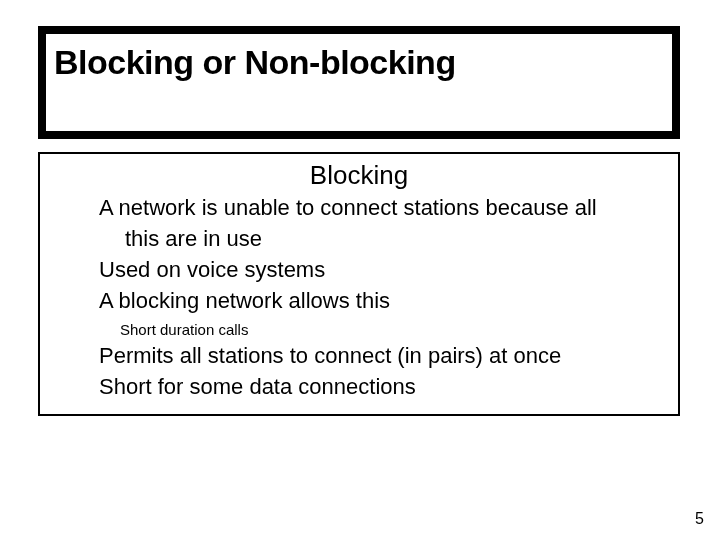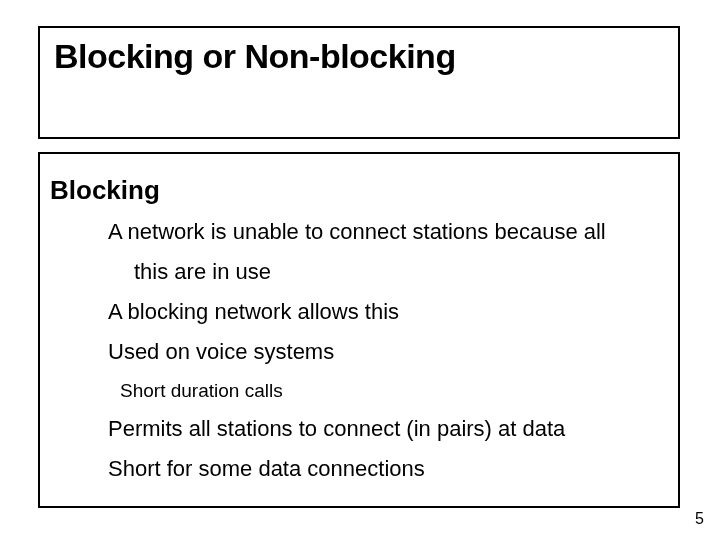--- a/index.html
+++ b/index.html
@@ -18,55 +18,56 @@
     top: 0;
     width: 720px;
     height: 540px;
   }
   .title-box {
     position: absolute;
     left: 38px;
     top: 26px;
     width: 642px;
     height: 113px;
-    border: 2px solid #000000;
+    border: 8px solid #000000;
     box-sizing: border-box;
-    padding: 10px 14px 0 14px;
+    padding: 10px 14px 0 8px;
   }
   .title-text {
     font-family: Arial, Helvetica, sans-serif;
     font-weight: 900;
     font-size: 34px;
     line-height: 1.1;
     letter-spacing: -0.5px;
   }
   .body-box {
     position: absolute;
     left: 38px;
     top: 152px;
     width: 642px;
     border: 2px solid #000;
     box-sizing: border-box;
     padding: 6px 10px 10px 10px;
   }
   .h1 {
     font-size: 26px;
-    font-weight: 700;
-    margin: 15px 0 2px 0;
+    font-weight: 400;
+    margin: 0 0 2px 0;
+    text-align: center;
   }
   .h2 {
     font-size: 22px;
     font-weight: 400;
-    margin: 12px;
+    margin: 3px;
     padding-left: 46px;
     text-indent: -0px;
     line-height: 1.28;
   }
   .note {
-    font-size: 19px;
+    font-size: 15px;
     font-weight: 400;
     padding-left: 70px;
     line-height: 1.3;
     margin-top: 4px;
   }
   .page-num {
     position: absolute;
     right: 16px;
     bottom: 12px;
     font-size: 16px;
@@ -81,26 +82,26 @@
   <div class="title-box">
     <div class="title-text">Blocking or Non-blocking</div>
   </div>
 
   <div class="body-box">
 
     <div class="h1">Blocking</div>
 
     <div class="h2">A network is unable to connect stations because all</div>
     <div class="h2" style="padding-left:72px;">this are in use</div>
+    <div class="h2">Used on voice systems</div>
     <div class="h2">A blocking network allows this</div>
-    <div class="h2">Used on voice systems</div>
 
     <div class="note">Short duration calls</div>
 
 
-    <div class="h2">Permits all stations to connect (in pairs) at data</div>
+    <div class="h2">Permits all stations to connect (in pairs) at once</div>
     <div class="h2">Short for some data connections</div>
 
   </div>
 
   <div class="page-num">5</div>
 
 </div>
 
 </body></html>

